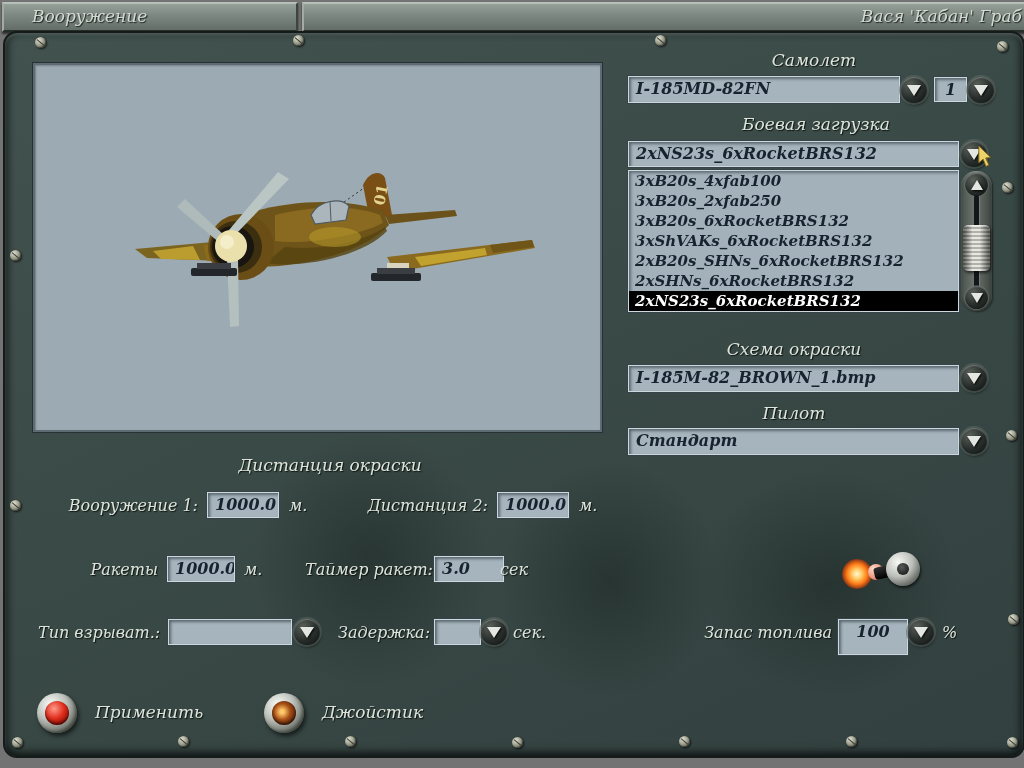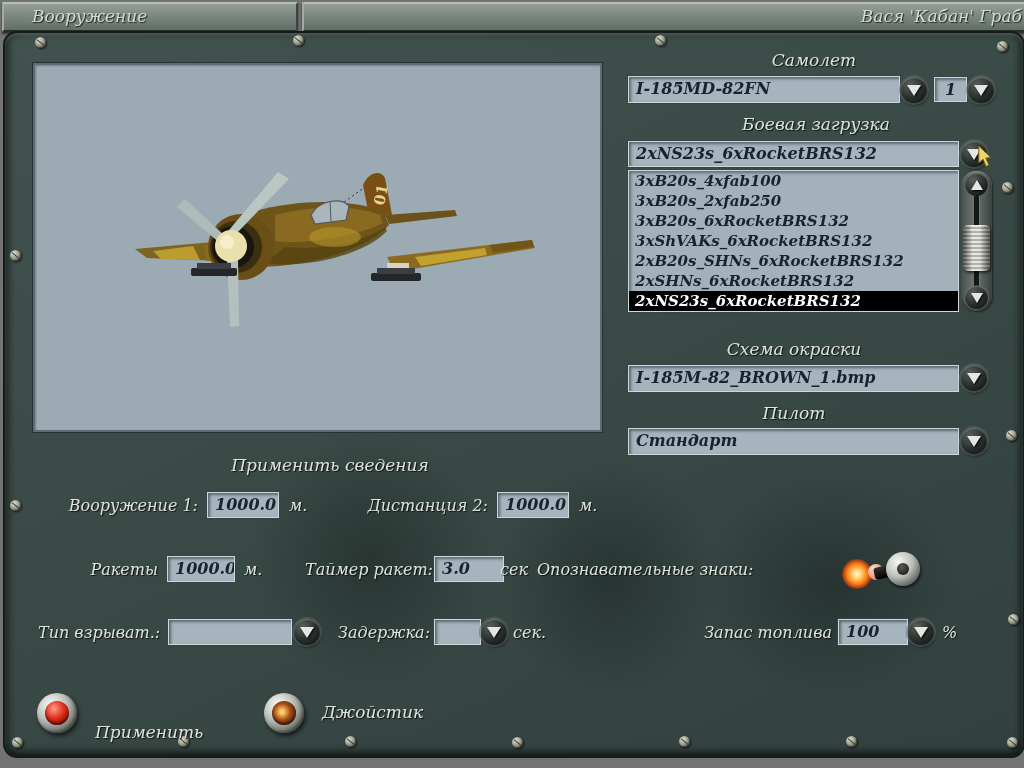--- a/index.html
+++ b/index.html
@@ -216,65 +216,64 @@
   <div class="rbtn" style="left:961px;top:365px;">
     <div class="tri-dn"></div>
   </div>
 
   <div class="lbl hdr" style="left:628px;top:403px;width:332px;">Пилот</div>
   <div class="field" style="left:628px;top:428px;width:331px;height:27px;">Стандарт</div>
   <div class="rbtn" style="left:961px;top:428px;">
     <div class="tri-dn"></div>
   </div>
 
-  <div class="lbl hdr" style="left:130px;top:455px;width:400px;">Применить сведения</div>
+  <div class="lbl hdr" style="left:130px;top:455px;width:400px;">Дистанция окраски</div>
 
   <div class="lbl lbl-r" style="left:40px;top:496px;width:158px;">Вооружение 1:</div>
   <div class="field" style="left:207px;top:492px;width:72px;height:26px;">1000.0</div>
   <div class="lbl" style="left:289px;top:496px;">м.</div>
   <div class="lbl lbl-r" style="left:330px;top:496px;width:158px;">Дистанция 2:</div>
   <div class="field" style="left:497px;top:492px;width:72px;height:26px;">1000.0</div>
   <div class="lbl" style="left:579px;top:496px;">м.</div>
 
   <div class="lbl lbl-r" style="left:57px;top:560px;width:101px;">Ракеты</div>
   <div class="field" style="left:167px;top:556px;width:68px;height:26px;">1000.0</div>
   <div class="lbl" style="left:244px;top:560px;">м.</div>
   <div class="lbl lbl-r" style="left:305px;top:560px;width:122px;">Таймер ракет:</div>
   <div class="field" style="left:434px;top:556px;width:70px;height:26px;">3.0</div>
   <div class="lbl" style="left:500px;top:560px;">сек</div>
-  <div class="lbl" style="left:537px;top:560px;">Опознавательные знаки:</div>
   <div class="toggle">
     <div class="tg-glow"></div>
     <div class="tg-knob"></div>
     <div class="tg-lever"></div>
     <div class="tg-nut"></div>
   </div>
 
   <div class="lbl lbl-r" style="left:38px;top:623px;width:120px;">Тип взрыват.:</div>
   <div class="field" style="left:168px;top:619px;width:124px;height:26px;"></div>
   <div class="rbtn" style="left:294px;top:619px;">
     <div class="tri-dn"></div>
   </div>
   <div class="lbl lbl-r" style="left:338px;top:623px;width:88px;">Задержка:</div>
   <div class="field" style="left:434px;top:619px;width:47px;height:26px;"></div>
   <div class="rbtn" style="left:481px;top:619px;">
     <div class="tri-dn"></div>
   </div>
   <div class="lbl" style="left:513px;top:623px;">сек.</div>
   <div class="lbl lbl-r" style="left:690px;top:623px;width:142px;">Запас топлива</div>
-  <div class="field" style="left:838px;top:619px;width:70px;height:26px;">100</div>
+  <div class="field" style="left:838px;top:619px;width:70px;height:36px;text-align:center;">100</div>
   <div class="rbtn" style="left:908px;top:619px;">
     <div class="tri-dn"></div>
   </div>
   <div class="lbl" style="left:942px;top:623px;">%</div>
 
   <div class="pushbtn" style="left:37px;top:693px;">
     <div class="dome dome-red"></div>
   </div>
-  <div class="lbl" style="left:95px;top:702px;font-size:17px;margin-top:20px;">Применить</div>
+  <div class="lbl" style="left:95px;top:702px;font-size:17px;">Применить</div>
   <div class="pushbtn" style="left:264px;top:693px;">
     <div class="dome dome-amber"></div>
   </div>
   <div class="lbl" style="left:322px;top:702px;font-size:17px;">Джойстик</div>
 
   <div class="cursor">
     <svg width="18" height="24" viewBox="0 0 12 20">
       <polygon points="0,0 0,14 3.6,11 6,17 8.4,15.8 5.8,10 10,9.6" fill="#ecd36a" stroke="#7a601a" stroke-width="0.8"></polygon>
     </svg>
   </div>

